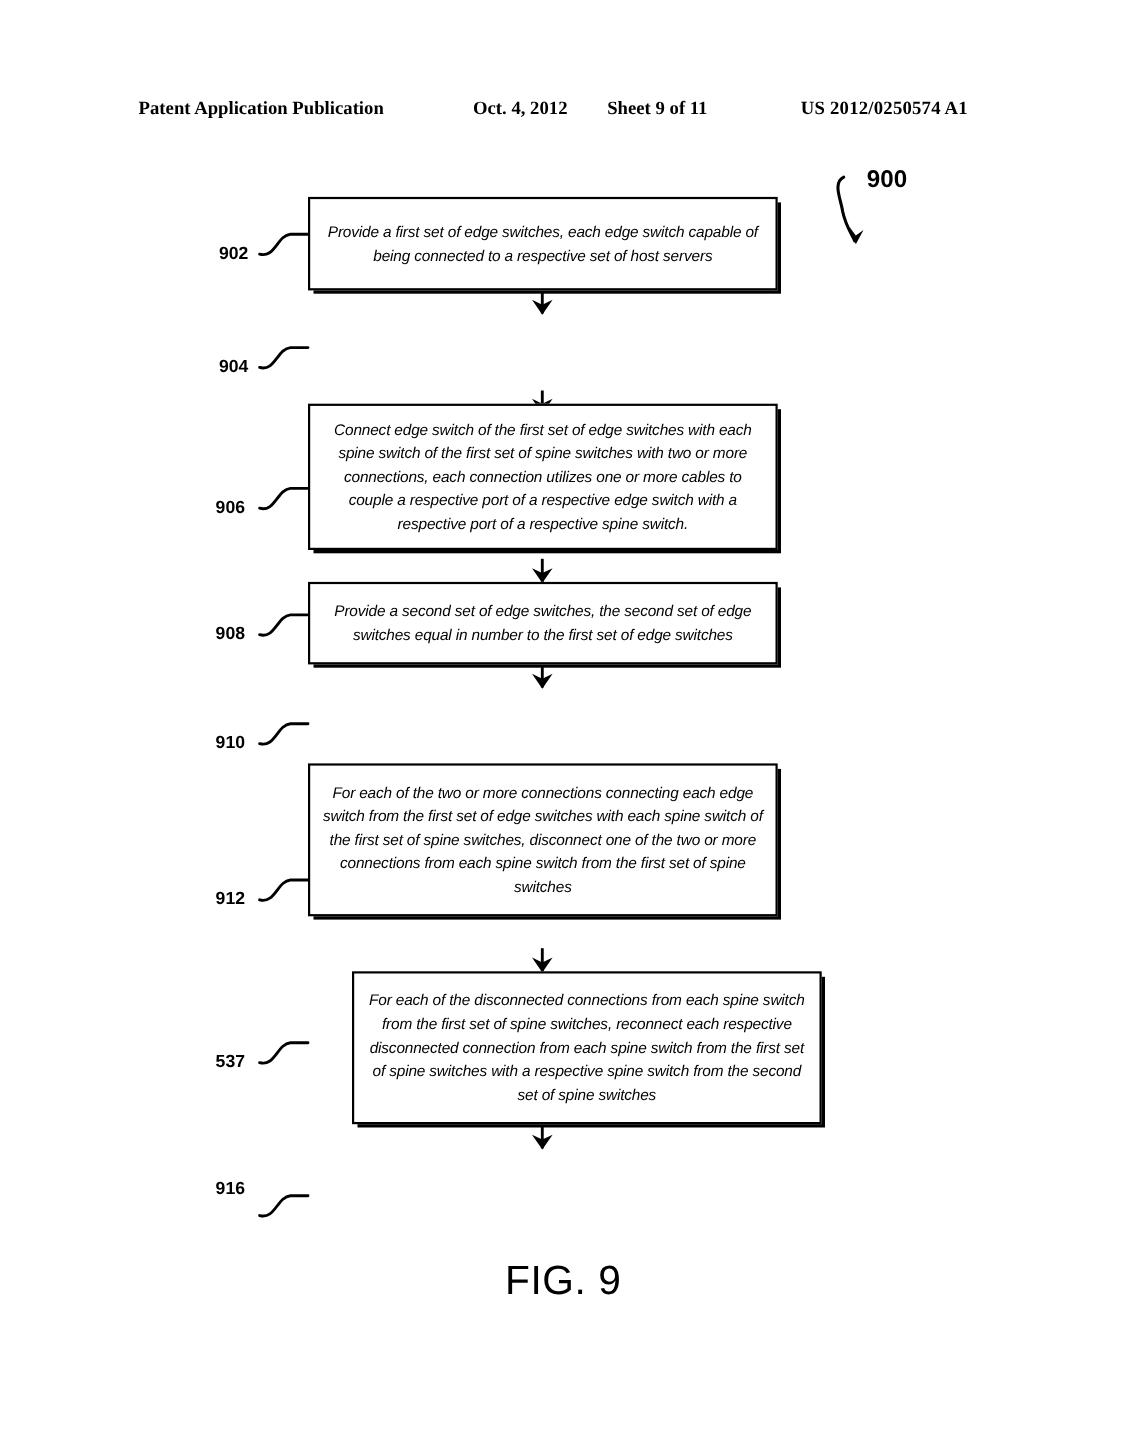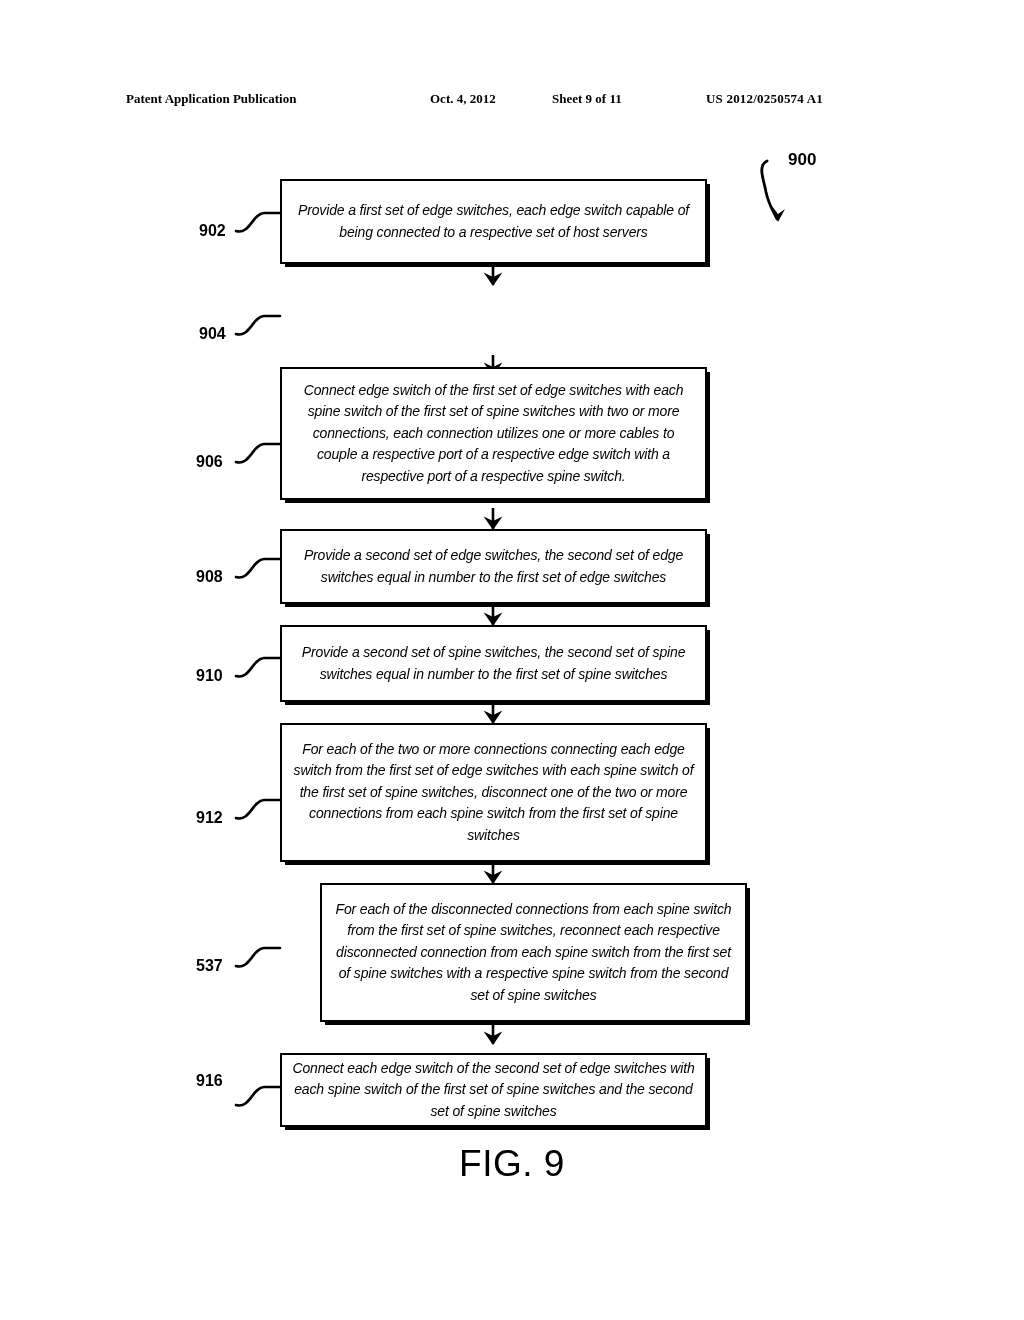--- a/index.html
+++ b/index.html
@@ -18,28 +18,28 @@
 
   
   .page-header {
     position: absolute;
     top: 86px;
     left: 0;
     width: 1016px;
     height: 26px;
     font-family: "Liberation Serif", serif;
     font-weight: bold;
-    font-size: 13px;
+    font-size: 17px;
     line-height: 26px;
     white-space: nowrap;
   }
   .hdr-pub   { position: absolute; left: 126px; top: 0; }
   .hdr-date  { position: absolute; left: 430px; top: 0; }
   .hdr-sheet { position: absolute; left: 552px; top: 0; }
-  .hdr-num   { position: absolute; left: 706px; top: 0; letter-spacing: 0.2px; }
+  .hdr-num   { position: absolute; left: 728px; top: 0; letter-spacing: 0.2px; }
 
   
   .diagram {
     position: absolute;
     left: 0;
     top: 0;
     width: 1024px;
     height: 1320px;
   }
 
@@ -74,21 +74,21 @@
     font-size: 16px;
     line-height: 18px;
     white-space: nowrap;
   }
   .ref-900 {
     position: absolute;
     left: 788px;
     top: 150px;
     font-family: "Liberation Sans", sans-serif;
     font-weight: bold;
-    font-size: 17px;
+    font-size: 22px;
   }
 
   
   .fig-caption {
     position: absolute;
     left: 0;
     top: 1143px;
     width: 1024px;
     text-align: center;
     font-family: Liberation Sans, sans-serif;
@@ -161,36 +161,30 @@
   <div class="node" style="top:367px; height:133px;">
     <div class="node-text">Connect edge switch of the first set of edge switches with each spine switch of the first set of spine switches with two or more connections, each connection utilizes one or more cables to couple a respective port of a respective edge switch with a respective port of a respective spine switch.</div>
   </div>
   <div class="ref" style="left:196px; top:453px;">906</div>
 
   <div class="node" style="top:529px; height:75px;">
     <div class="node-text">Provide a second set of edge switches, the second set of edge switches equal in number to the first set of edge switches</div>
   </div>
   <div class="ref" style="left:196px; top:568px;">908</div>
 
-  <div class="node" style="top:625px; height:77px;">
-    <div class="node-text">Provide a second set of spine switches, the second set of spine switches equal in number to the first set of spine switches</div>
-  </div>
   <div class="ref" style="left:196px; top:667px;">910</div>
 
-  <div class="node" style="top:723px; height:139px;">
+  <div class="node" style="top:694px; height:139px;">
     <div class="node-text">For each of the two or more connections connecting each edge switch from the first set of edge switches with each spine switch of the first set of spine switches, disconnect one of the two or more connections from each spine switch from the first set of spine switches</div>
   </div>
   <div class="ref" style="left:196px; top:809px;">912</div>
 
   <div class="node" style="top:883px; height:139px;margin-left:40px;">
     <div class="node-text">For each of the disconnected connections from each spine switch from the first set of spine switches, reconnect each respective disconnected connection from each spine switch from the first set of spine switches with a respective spine switch from the second set of spine switches</div>
   </div>
   <div class="ref" style="left:196px; top:957px;">537</div>
 
-  <div class="node" style="top:1053px; height:74px;">
-    <div class="node-text">Connect each edge switch of the second set of edge switches with each spine switch of the first set of spine switches and the second set of spine switches</div>
-  </div>
   <div class="ref" style="left:196px; top:1047px;margin-top:25px;">916</div>
 
   <div class="ref-900">900</div>
 </div>
 
 <div class="fig-caption">FIG. 9</div>
 
 </body></html>

